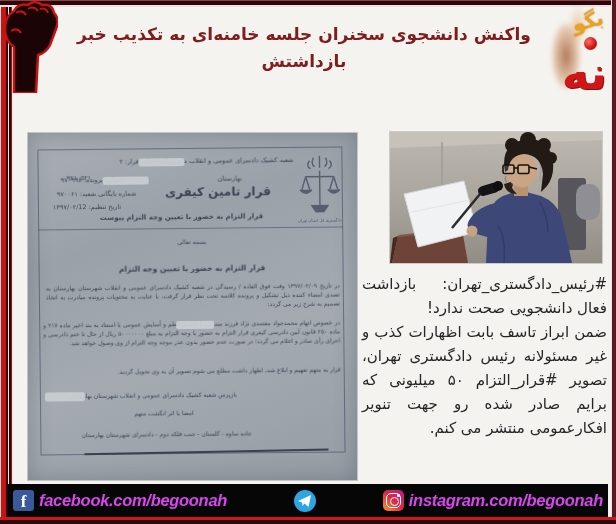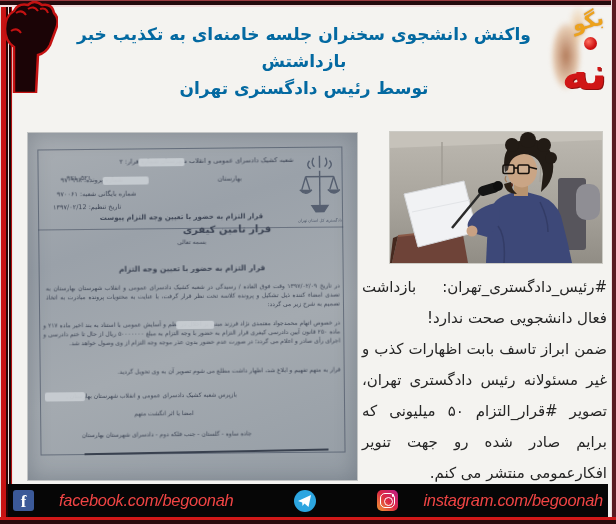--- a/index.html
+++ b/index.html
@@ -25,37 +25,37 @@
                radial-gradient(ellipse 14px 30px at 30px 22px,rgba(225,150,60,.45),transparent 70%);}
   .logo-top{position:absolute;right:6px;top:5px;color:#eda21c;font-size:20px;font-weight:bold;
     transform:rotate(-14deg);text-shadow:0 0 2px rgba(120,60,10,.45);}
   .logo-dot{position:absolute;right:13px;top:33px;width:13px;height:13px;border-radius:50%;
     background:radial-gradient(circle at 35% 35%,#ff7060,#cf1212 60%,#a60d0d);}
   .logo-bottom{position:absolute;right:3px;top:44px;color:#d01616;font-size:46px;font-weight:bold;
     line-height:1.1;text-shadow:1px 1px 0 #8e0e0e;}
 
   
   .headline{position:absolute;top:21px;left:64px;right:72px;direction:rtl;text-align:center;
-    color:#0369a1;font-weight:bold;font-size:17px;line-height:27px;z-index:20;}
+    color:#7f1d1d;font-weight:bold;font-size:17px;line-height:27px;z-index:20;}
 
   
   .doc{position:absolute;left:28px;top:133px;width:329px;height:347px;z-index:10;
     background:linear-gradient(160deg,#a9aeb3 0%,#9aa1a9 30%,#a4aab0 60%,#959da5 100%);
     box-shadow:inset 0 0 22px rgba(35,45,60,.28), 0 0 0 1px rgba(120,125,130,.4);}
   .doc-inner{position:absolute;inset:0;transform:rotate(-0.6deg);direction:rtl;color:#3c4454;}
   .doc-box{position:absolute;left:11px;top:15px;right:13px;height:304px;
     border:1px solid rgba(55,65,85,.55);}
   .doc-hdiv{position:absolute;left:11px;right:13px;top:95px;height:1px;background:rgba(55,65,85,.5);}
   .doc-t{position:absolute;font-size:6.5px;line-height:9px;filter:blur(.35px);white-space:nowrap;}
   .doc-issuer{right:62px;top:24px;}
   .doc-orderno{left:40px;top:40px;}
   .doc-city{left:171px;top:42px;width:64px;text-align:center;}
   .doc-case{left:34px;top:42px;}
   .doc-archive{left:30px;top:56px;}
-  .doc-type{left:156px;top:55px;width:88px;text-align:center;font-size:10px;font-weight:bold;margin-top:37px;}
+  .doc-type{left:156px;top:55px;width:88px;text-align:center;font-size:12px;font-weight:bold;}
   .doc-date{left:26px;top:69px;}
   .doc-subject{left:40px;right:60px;top:80px;text-align:center;font-size:7px;font-weight:bold;}
   .doc-bism{left:0;right:0;top:104px;text-align:center;font-size:6px;}
   .doc-title{left:0;right:0;top:131px;text-align:center;font-size:7.5px;font-weight:bold;}
   .doc-par{position:absolute;font-size:6px;line-height:9px;text-align:justify;filter:blur(.4px);color:#3c4454;}
   .doc-par1{left:18px;right:17px;top:149px;}
   .doc-par2{left:15px;right:17px;top:186px;}
   .doc-par3{left:18px;right:17px;top:233px;}
   .doc-signer{position:absolute;left:58px;top:258px;width:150px;font-size:6px;filter:blur(.4px);white-space:nowrap;}
   .doc-signote{position:absolute;left:60px;top:276px;width:150px;text-align:center;font-size:6px;filter:blur(.4px);}
@@ -68,28 +68,28 @@
   .r4{left:16px;top:258px;width:40px;height:9px;}
   .doc-emblem{position:absolute;right:14px;top:20px;}
 
   
   .photo{position:absolute;left:390px;top:132px;width:212px;height:131px;z-index:10;
     box-shadow:0 0 0 1px rgba(200,198,192,.9);}
   .photo svg{display:block;}
 
   
   .caption{position:absolute;left:362px;top:272px;width:245px;direction:rtl;
-    text-align:justify;white-space:pre-line;color:#262626;font-size:15px;line-height:31px;z-index:10;}
+    text-align:justify;white-space:pre-line;color:#262626;font-size:15px;line-height:24px;z-index:10;}
 
   
   .footer{position:absolute;left:8px;right:8px;bottom:7px;height:33px;background:#060606;
     display:flex;align-items:center;justify-content:space-between;padding:0 5px;box-sizing:border-box;z-index:29;}
   .footer-item{display:flex;align-items:center;gap:5px;}
-  .footer-label{color:#ef4444;font-style:italic;font-weight:400;font-size:16.5px;letter-spacing:-.3px;
-    font-family:"Liberation Sans",sans-serif;white-space:nowrap;margin-left:20px;}
+  .footer-label{color:#d946ef;font-style:italic;font-weight:700;font-size:16.5px;letter-spacing:-.3px;
+    font-family:"Liberation Sans",sans-serif;white-space:nowrap;}
   .fb-icon{width:21px;height:21px;background:#3b5998;border-radius:3px;color:#fff;
     display:flex;align-items:flex-end;justify-content:center;font-weight:bold;font-size:17px;
     line-height:19px;font-family:"Liberation Serif",serif;}
   .tg-icon{width:22px;height:22px;border-radius:50%;background:#2ca5e0;position:relative;}
   .tg-icon svg{position:absolute;left:4px;top:5px;}
   .ig-icon{width:21px;height:21px;border-radius:5px;position:relative;
     background:linear-gradient(45deg,#f09433 0%,#e6683c 25%,#dc2743 50%,#cc2366 75%,#bc1888 100%);}
   .ig-icon::before{content:"";position:absolute;inset:3px;border:1.6px solid #fff;border-radius:5px;}
   .ig-icon::after{content:"";position:absolute;left:7px;top:7px;width:7px;height:7px;
     border:1.6px solid #fff;border-radius:50%;}
@@ -112,21 +112,20 @@
 
 <div class="logo">
   <div class="logo-flame"></div>
   <span class="logo-top">بگو</span>
   <div class="logo-dot"></div>
   <span class="logo-bottom">نه</span>
 </div>
 
 <div class="headline">
   <div>واکنش دانشجوی سخنران جلسه خامنه‌ای به تکذیب خبر بازداشتش</div>
-  <div>توسط رئیس دادگستری تهران</div>
 </div>
 
 <div class="doc">
   <div class="doc-inner">
     <div class="doc-box"></div>
     <div class="doc-hdiv"></div>
 
     <div class="doc-emblem">
       <svg width="44" height="82" viewBox="0 0 44 82">
         <g stroke="#4a5466" fill="none" stroke-width="1.4" opacity="0.85">

